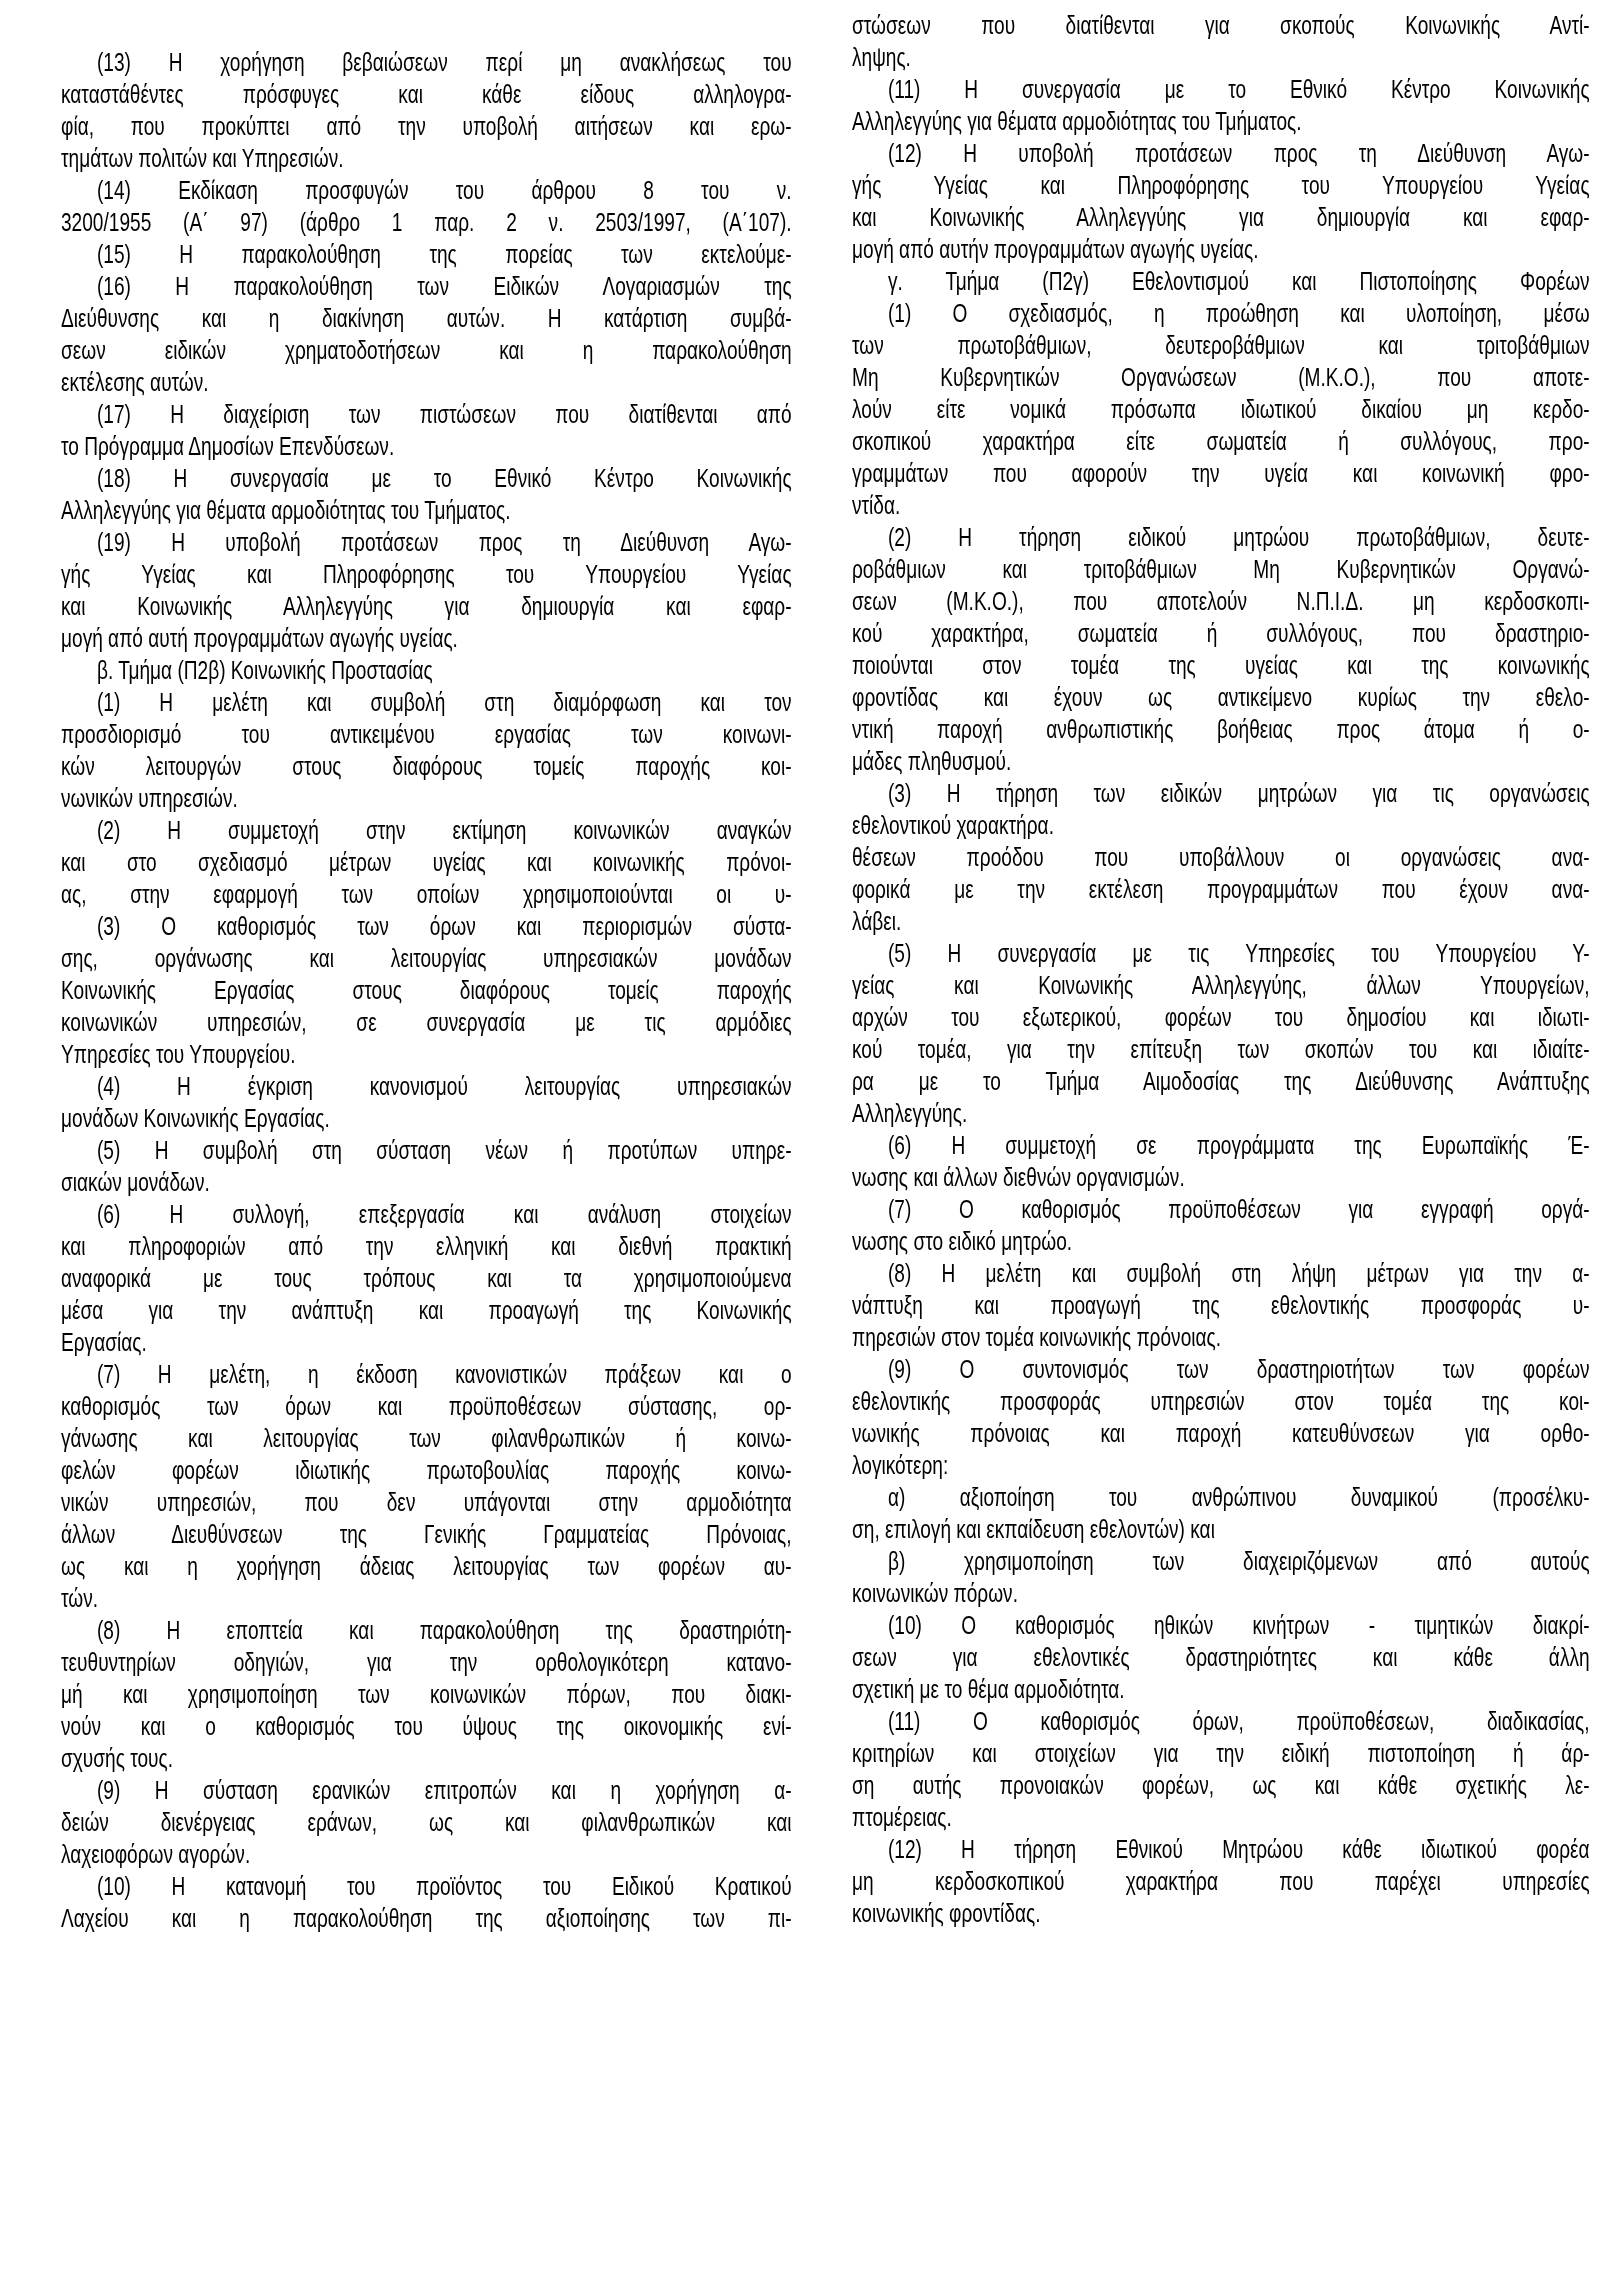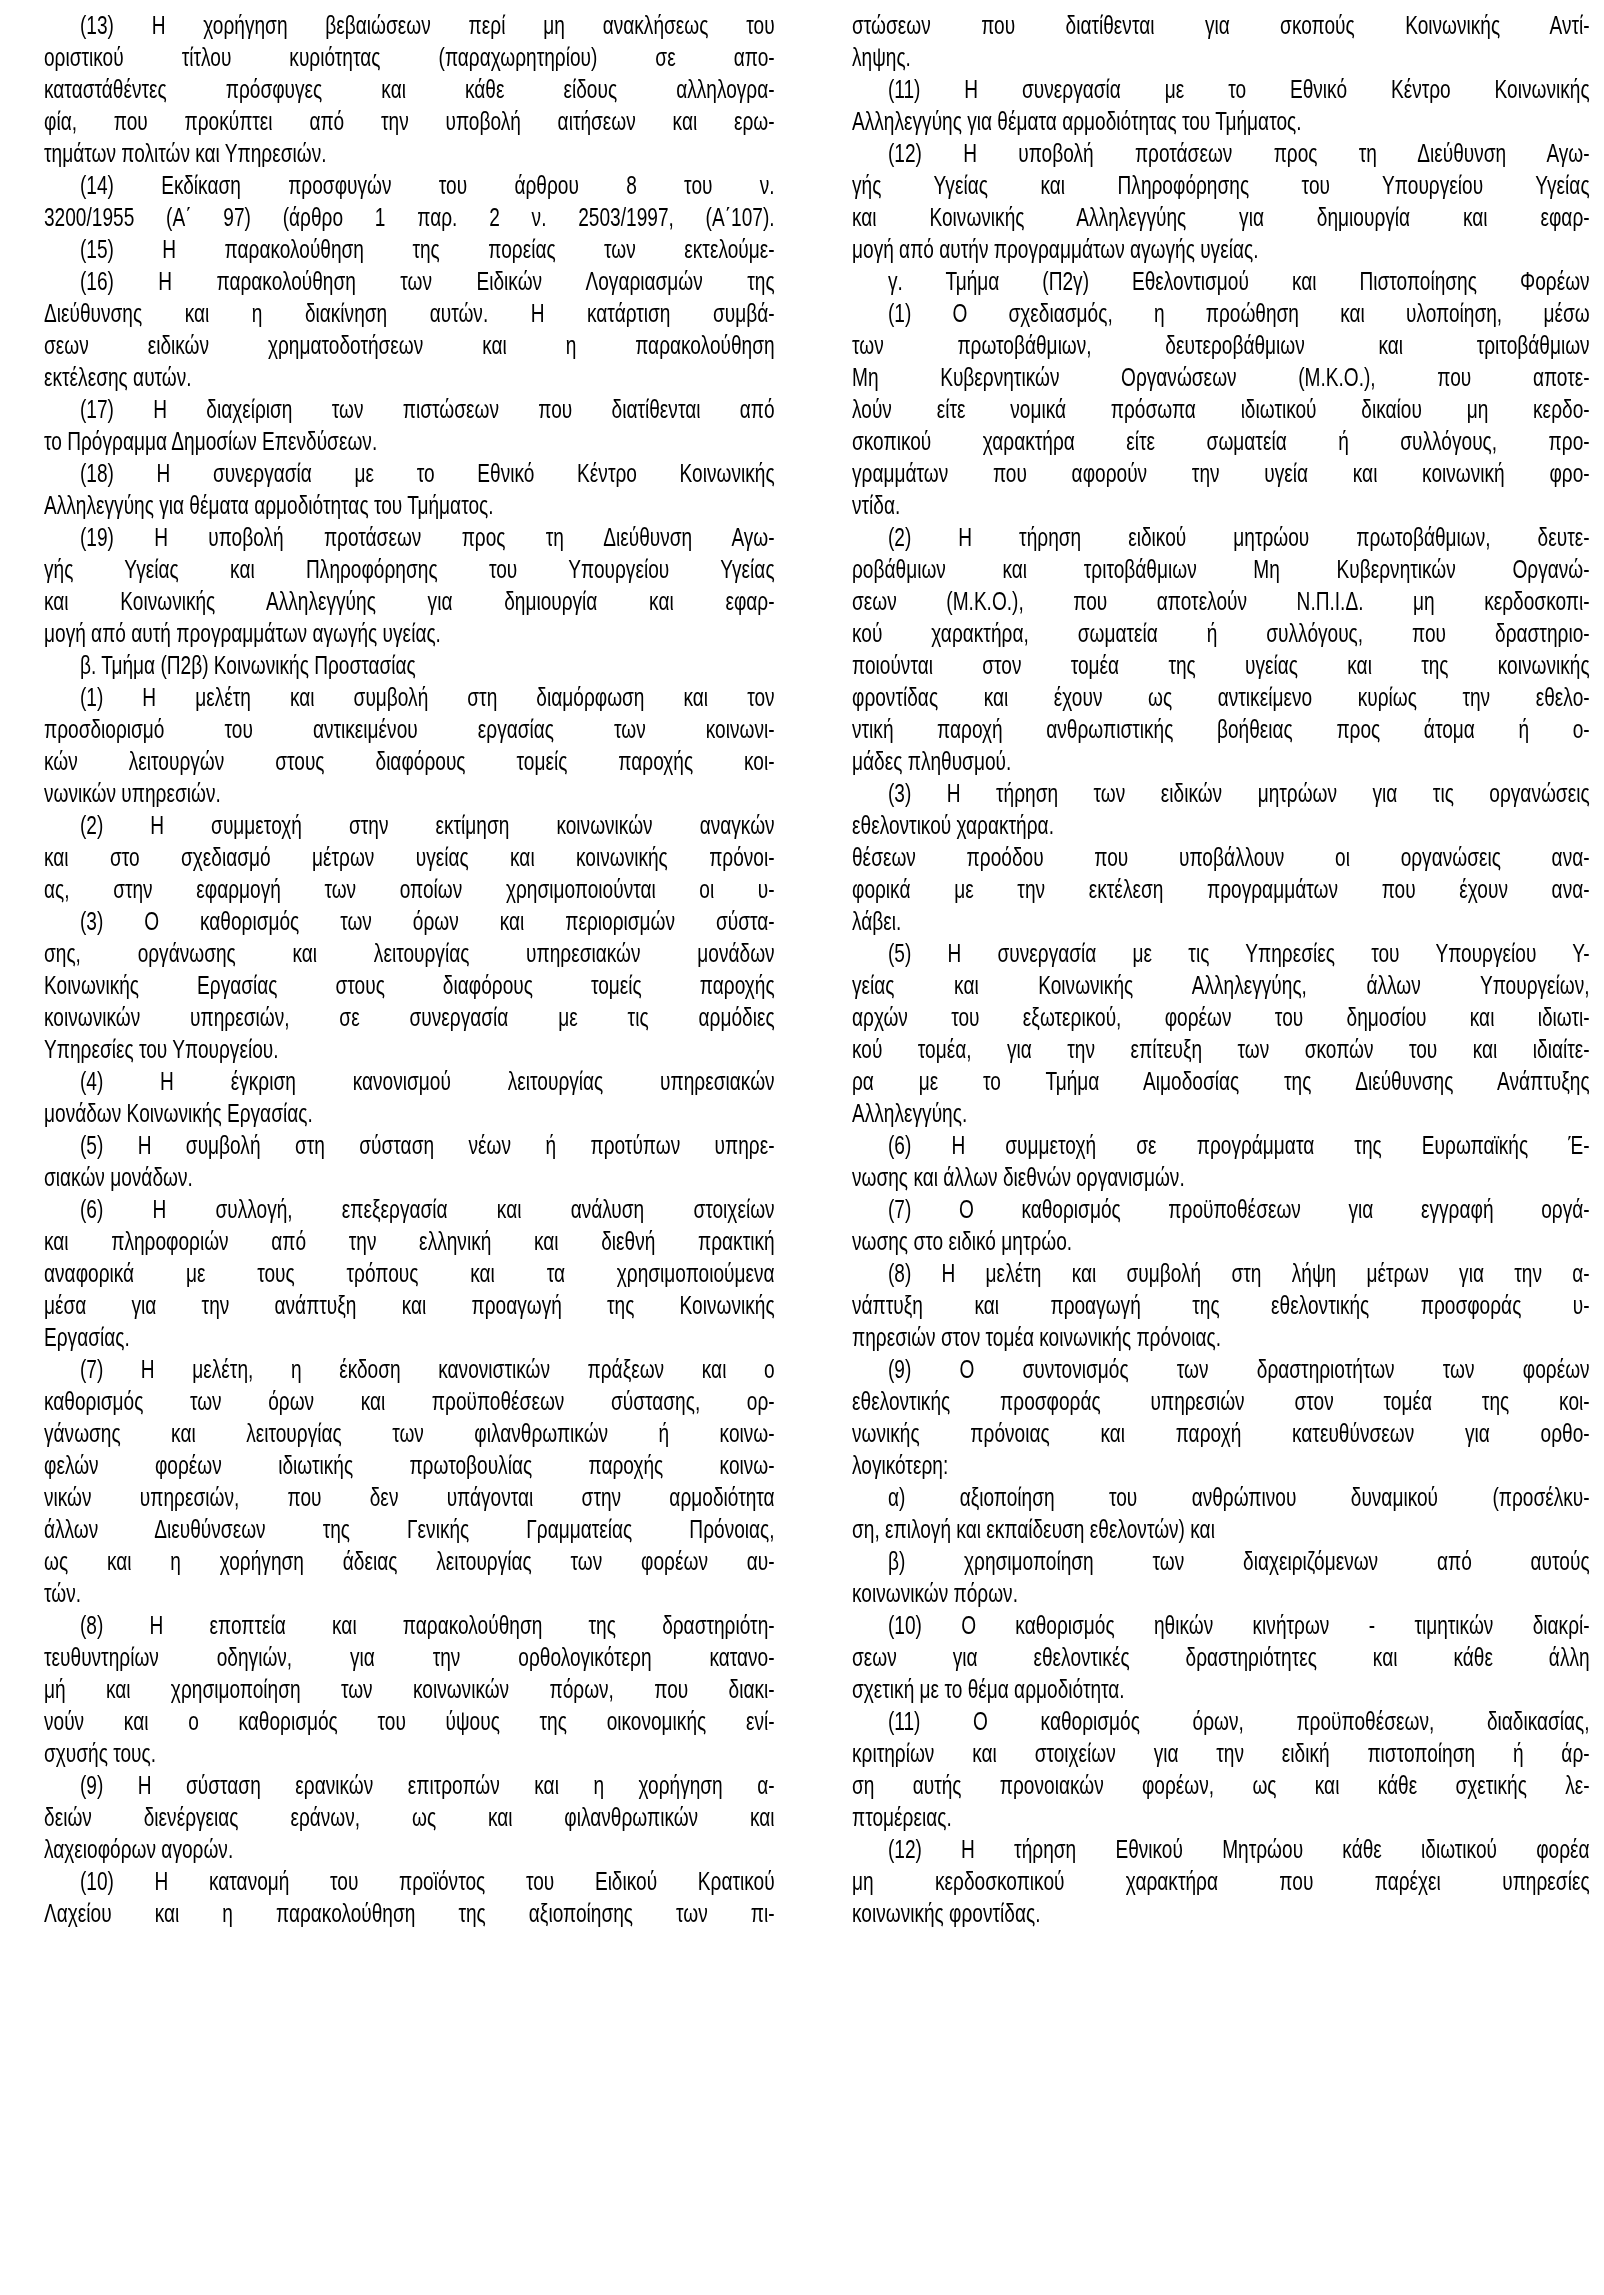--- a/index.html
+++ b/index.html
@@ -8,21 +8,21 @@
     height: 2295px;
     position: relative;
     overflow: hidden;
     font-family: "Liberation Sans", "DejaVu Sans", sans-serif;
     color: #000000;
   }
   .column {
     position: absolute;
     top: 9.2px;
   }
-  .col-left  { left: 44px;   width: 730px; }
+  .col-left  { left: 61px;   width: 730px; margin-top: 37px; }
   .col-right { left: 852px; width: 737px; }
   .line {
     height: 32px;
     line-height: 32px;
     font-size: 25px;
     white-space: nowrap;
     position: relative;
   }
   .line .inner {
     display: block;
@@ -38,23 +38,20 @@
   .line.indent .inner { padding-left: 47px; }
 </style>
 </head>
 <body>
 
 <div class="column col-left" id="col-left">
     <div class="line indent">
       <span class="inner">(13) Η χορήγηση βεβαιώσεων περί μη ανακλήσεως του</span>
     </div>
     <div class="line">
-      <span class="inner">οριστικού τίτλου κυριότητας (παραχωρητηρίου) σε απο-</span>
-    </div>
-    <div class="line">
       <span class="inner">καταστάθέντες πρόσφυγες και κάθε είδους αλληλογρα-</span>
     </div>
     <div class="line">
       <span class="inner">φία, που προκύπτει από την υποβολή αιτήσεων και ερω-</span>
     </div>
     <div class="line last">
       <span class="inner">τημάτων πολιτών και Υπηρεσιών.</span>
     </div>
     <div class="line indent">
       <span class="inner">(14) Εκδίκαση προσφυγών του άρθρου 8 του ν.</span>

